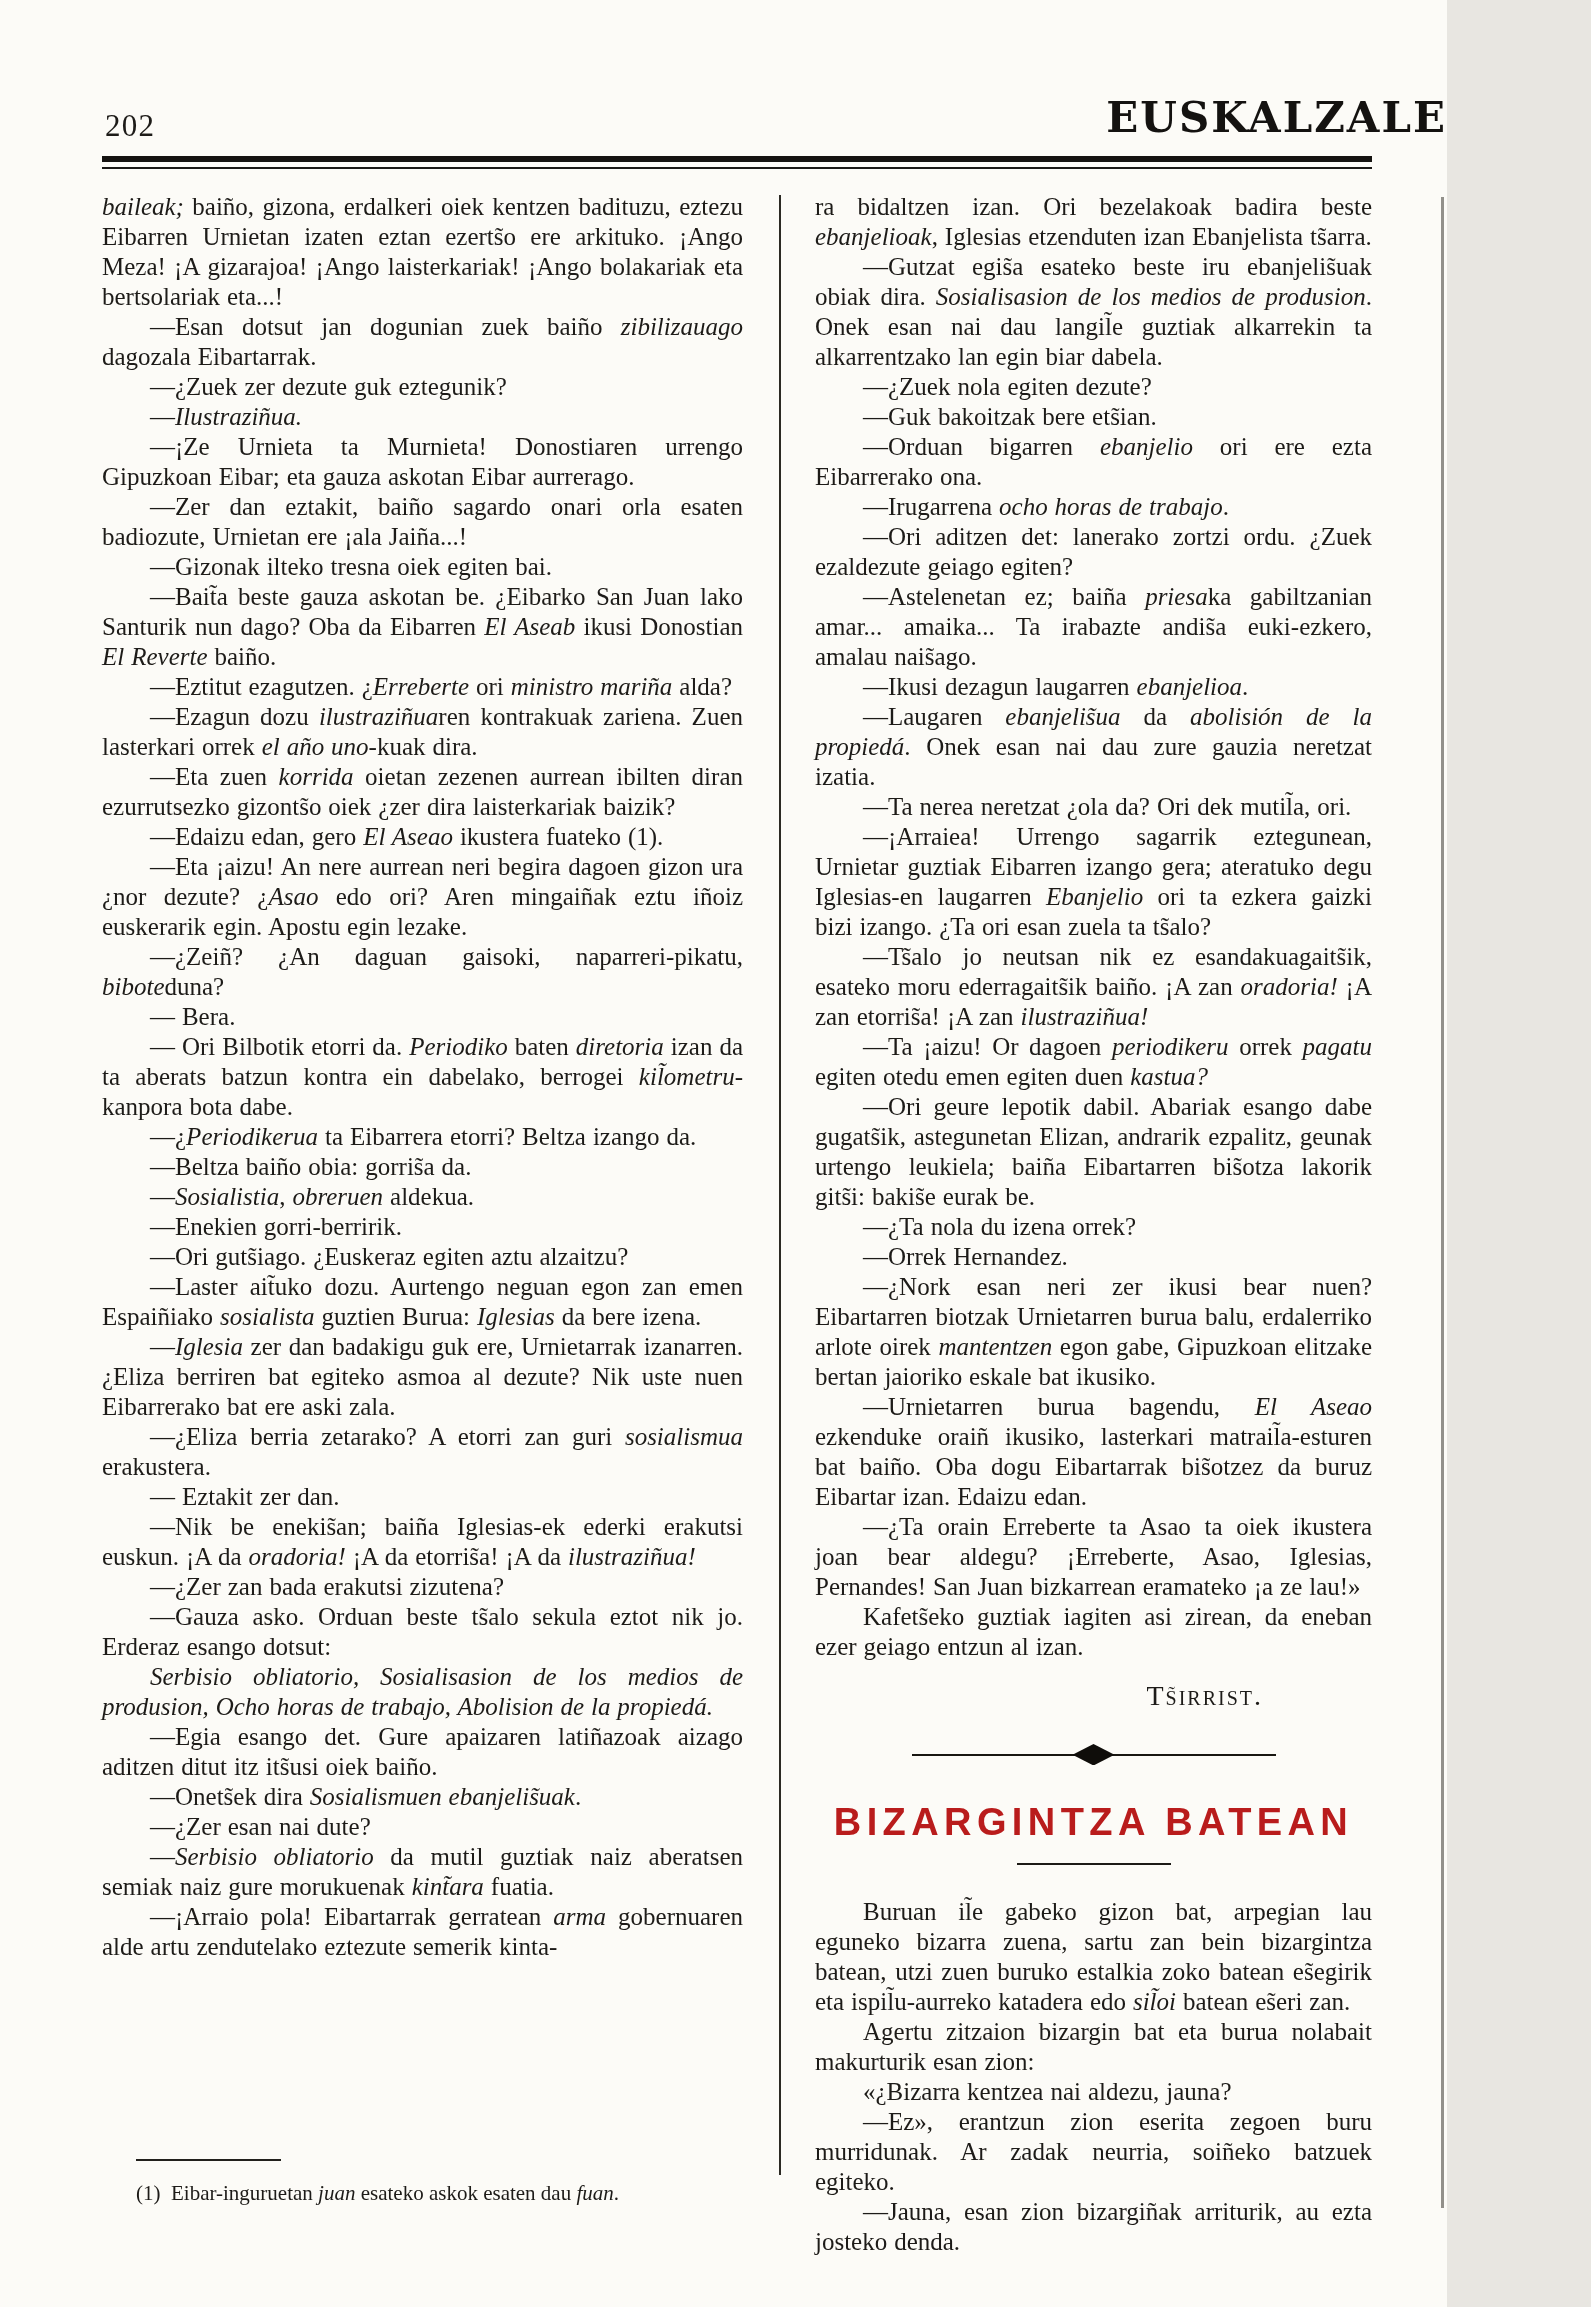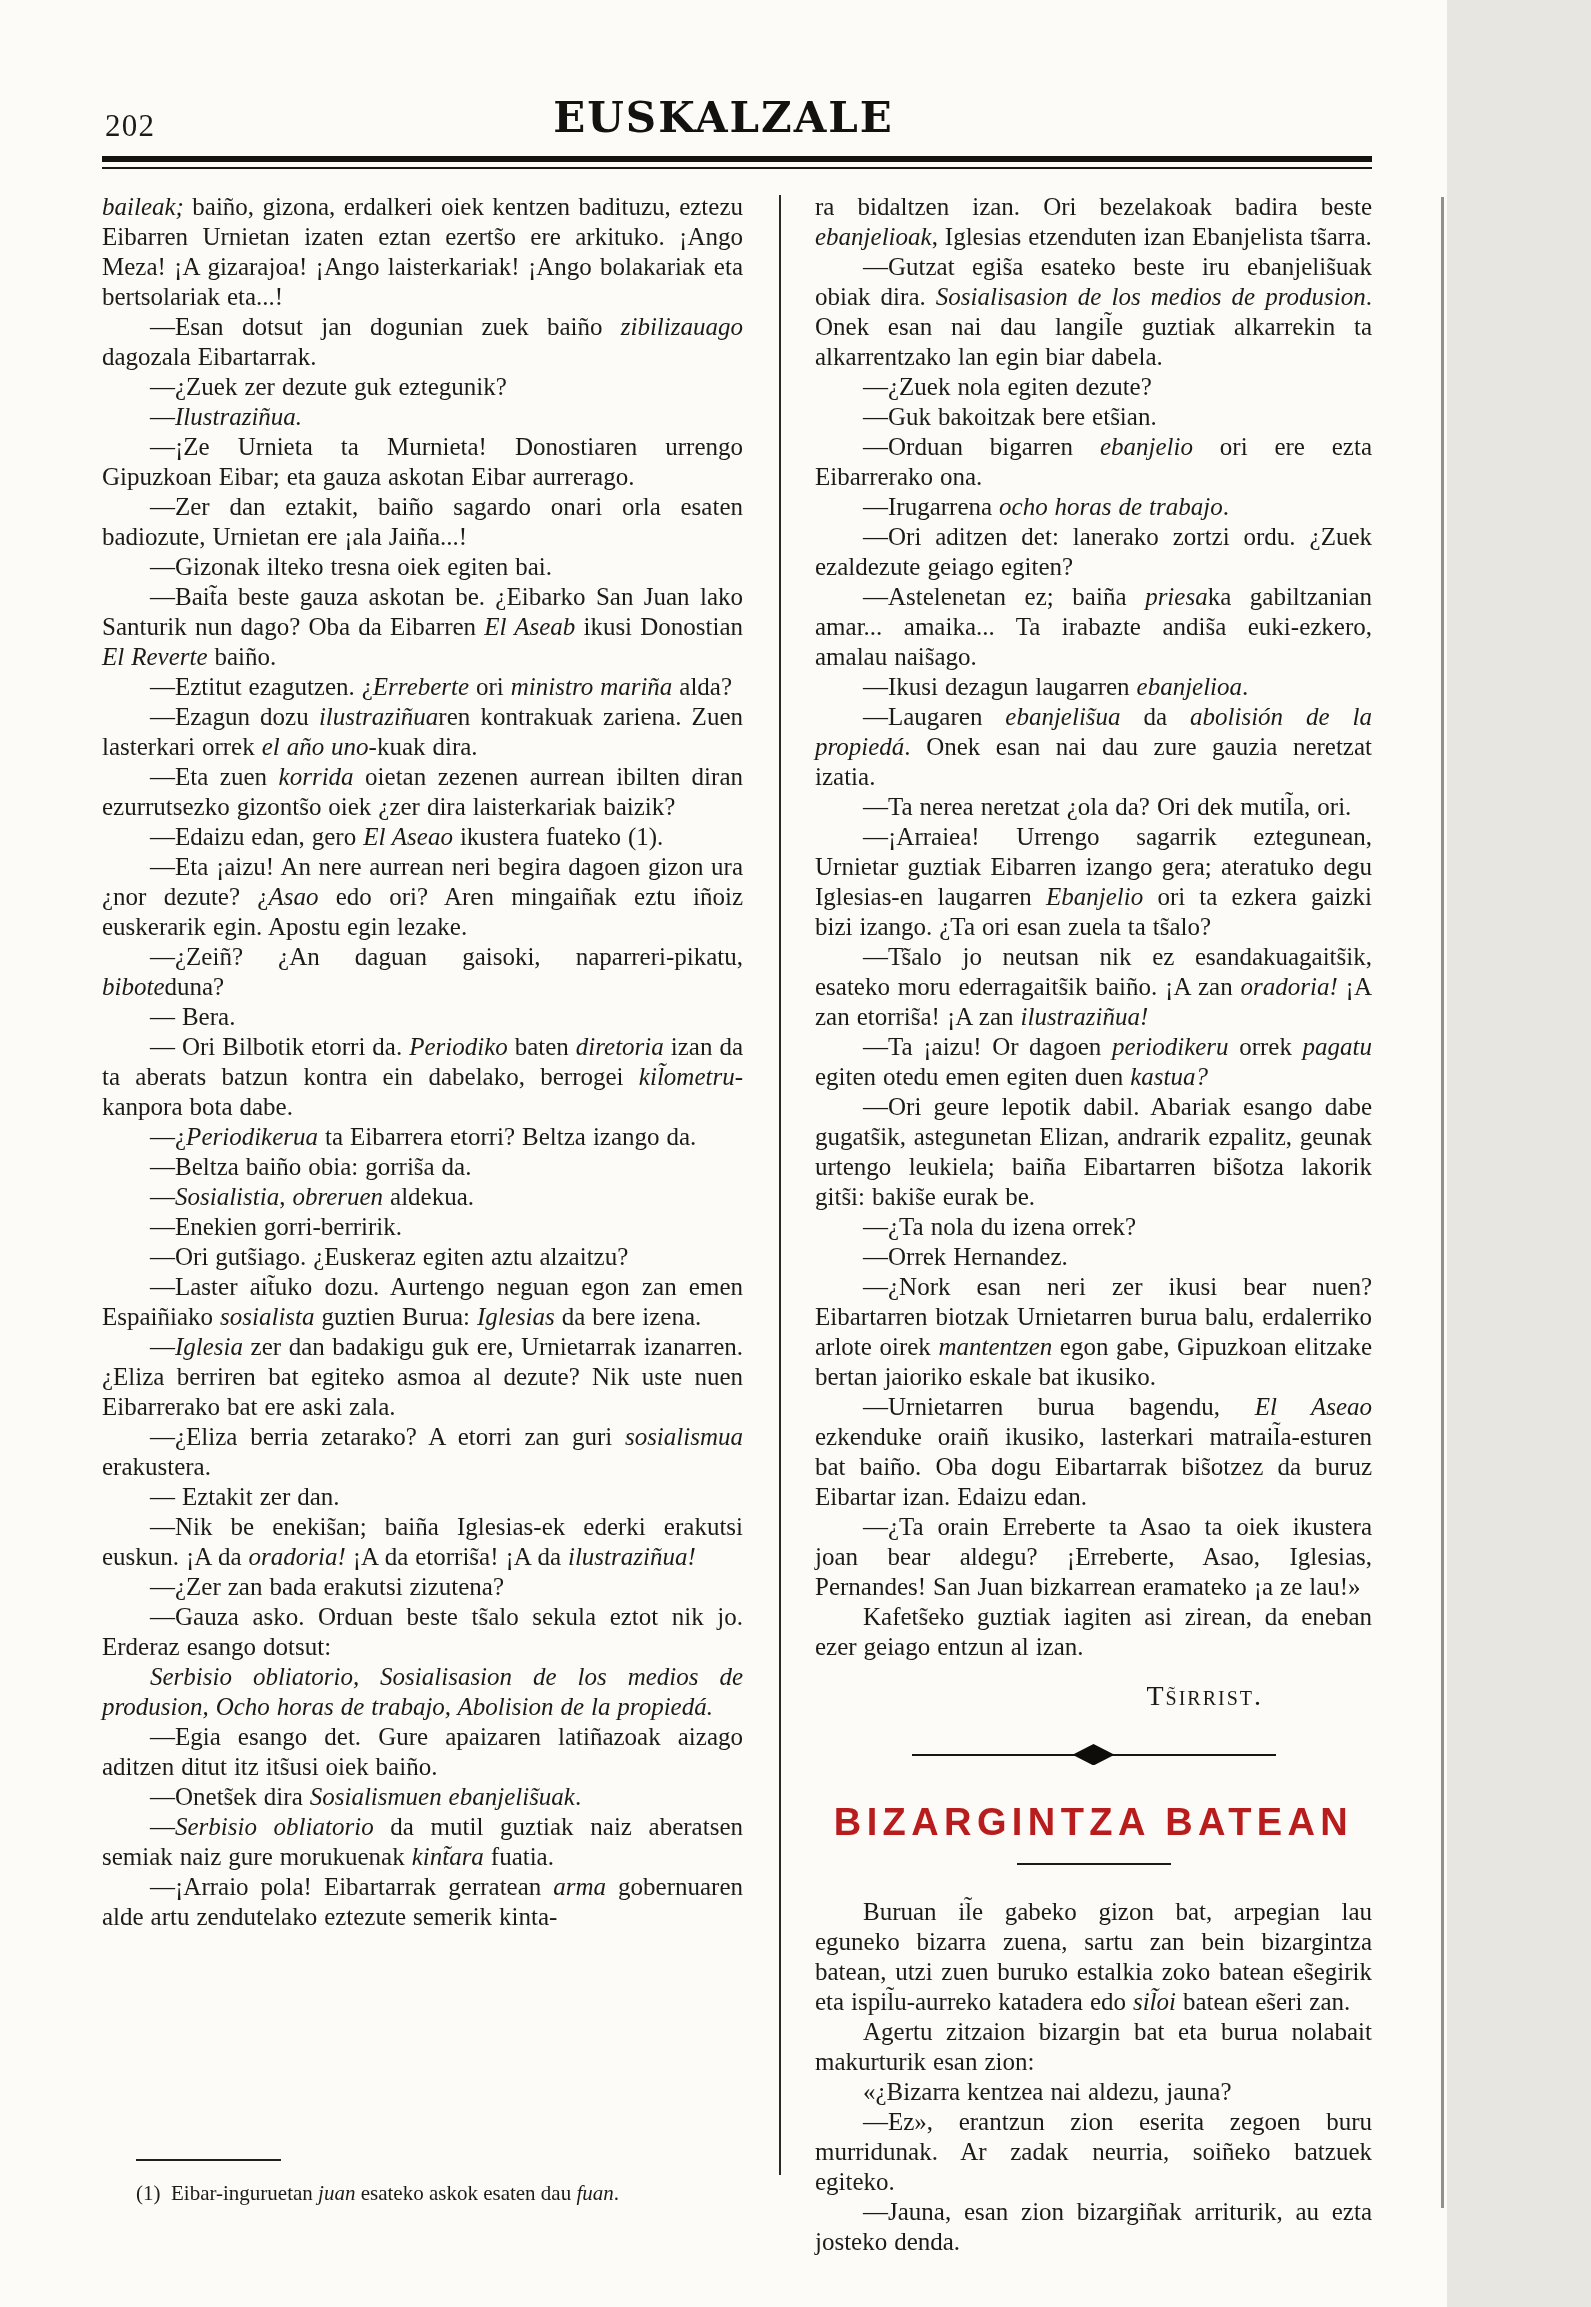--- a/index.html
+++ b/index.html
@@ -9,21 +9,21 @@
     width:1447px;height:2307px;
     background:#fcfbf7;
     color:#1d1b18;
     font-family:"Liberation Serif", serif;
     overflow:hidden;
   }
   .header{position:relative;height:156px;}
   .page-number{position:absolute;left:105px;top:108px;font-size:31px;letter-spacing:1.3px;}
   .journal-title{
     position:absolute;left:0;top:93px;width:100%;
-    text-align:center;
+    text-align:right;
     font-family:"DejaVu Serif", serif;font-weight:bold;
     font-size:42px;letter-spacing:2px;color:#141210;
   }
   .double-rule{
     margin:0 75px 0 102px;height:5.4px;
     border-top:6px solid #151310;border-bottom:2.7px solid #1a1815;
   }
   .cols{display:flex;margin:23px 75px 0 102px;height:2014px;}
   .col-left{width:641px;display:flex;flex-direction:column;}
   .col-divider{width:2px;background:#2b2923;margin:2.7px 34px 31px 36px;flex:none;}
@@ -99,20 +99,21 @@
           <p class="para">—Laster ait̃uko dozu. Aurtengo neguan egon zan emen Espaiñiako <i>sosialista</i> guztien Burua: <i>Iglesias</i> da bere izena.</p>
           <p class="para">—<i>Iglesia</i> zer dan badakigu guk ere, Urnietarrak izanarren. ¿Eliza berriren bat egiteko asmoa al dezute? Nik uste nuen Eibarrerako bat ere aski zala.</p>
           <p class="para">—¿Eliza berria zetarako? A etorri zan guri <i>sosialismua</i> erakustera.</p>
           <p class="para">— Eztakit zer dan.</p>
           <p class="para">—Nik be enekis̃an; baiña Iglesias-ek ederki erakutsi euskun. ¡A da <i>oradoria!</i> ¡A da etorris̃a! ¡A da <i>ilustraziñua!</i></p>
           <p class="para">—¿Zer zan bada erakutsi zizutena?</p>
           <p class="para">—Gauza asko. Orduan beste ts̃alo sekula eztot nik jo. Erderaz esango dotsut:</p>
           <p class="para"><i>Serbisio obliatorio, Sosialisasion de los medios de produsion, Ocho horas de trabajo, Abolision de la propiedá.</i></p>
           <p class="para">—Egia esango det. Gure apaizaren latiñazoak aizago aditzen ditut itz its̃usi oiek baiño.</p>
           <p class="para">—Onets̃ek dira <i>Sosialismuen ebanjelis̃uak</i>.</p>
+          <p class="para">—¿Zer esan nai dute?</p>
           <p class="para">—<i>Serbisio obliatorio</i> da mutil guztiak naiz aberatsen semiak naiz gure morukuenak <i>kint̃ara</i> fuatia.</p>
           <p class="para">—¡Arraio pola! Eibartarrak gerratean <i>arma</i> gobernuaren alde artu zendutelako eztezute semerik kinta-</p>
         </div>
       <div class="footnote-block">
         <div class="fn-rule"></div>
         <p class="footnote">(1) Eibar-inguruetan <i>juan</i> esateko askok esaten dau <i>fuan</i>.</p>
       </div>
     </div>
 
     <div class="col-divider"></div>

